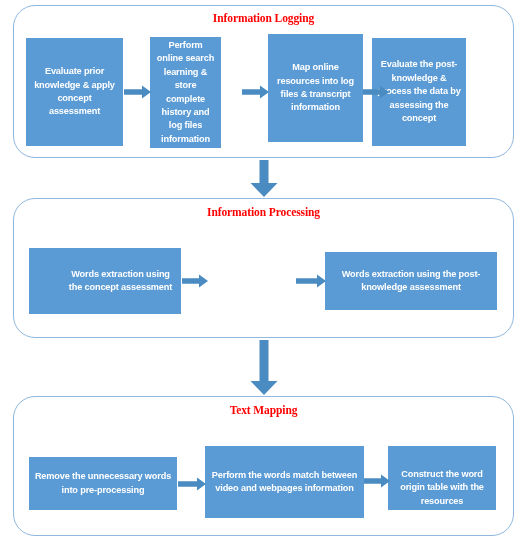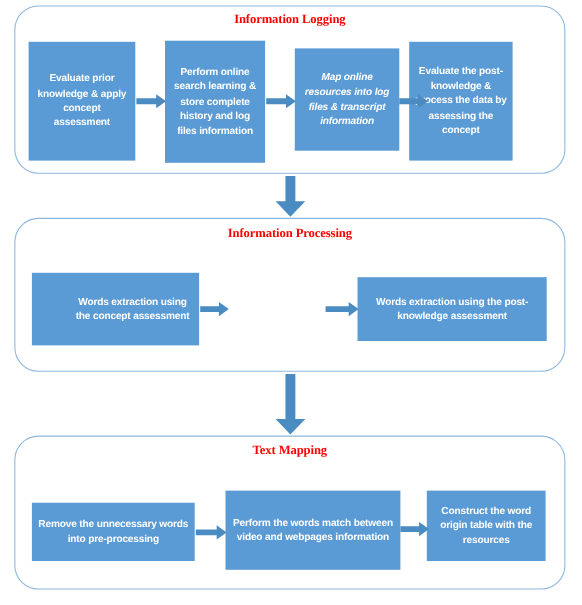--- a/index.html
+++ b/index.html
@@ -65,33 +65,33 @@
     align-items: center;
     justify-content: center;
     text-align: center;
     padding: 2px 5px;
     letter-spacing: -0.15px;
   }
   .pbox span { display: block; width: 100%; }
 
   
   .b1 { left: 26px;  top: 38px; width: 97px;  height: 108px; }
-  .b2 { left: 150px; top: 37px; width: 91px;  height: 111px; }
-  .b3 { left: 268px; top: 44px; width: 95px;  height: 93px; font-style: italic; }
+  .b2 { left: 150px; top: 37px; width: 71px;  height: 111px; }
+  .b3 { left: 268px; top: 34px; width: 95px;  height: 108px; }
   .b4 { left: 372px; top: 38px; width: 94px; height: 108px; }
 
   
   .b5 { left: 29px;  top: 248px; width: 152px; height: 66px; padding-left: 36px; }
   .b6 { left: 207px; top: 245px; width: 88px;  height: 72px; }
   .b7 { left: 325px; top: 252px; width: 172px; height: 58px; }
 
   
   .b8  { left: 29px;  top: 457px; width: 148px; height: 53px; }
   .b9  { left: 205px; top: 446px; width: 159px; height: 72px; }
-  .b10 { left: 388px; top: 446px; width: 108px; height: 64px; }
+  .b10 { left: 388px; top: 446px; width: 108px; height: 64px; align-items: flex-end; }
 
   
   .arrow-h {
     position: absolute;
     height: 14px;
     display: block;
   }
   .arrow-v {
     position: absolute;
     width: 26px;

